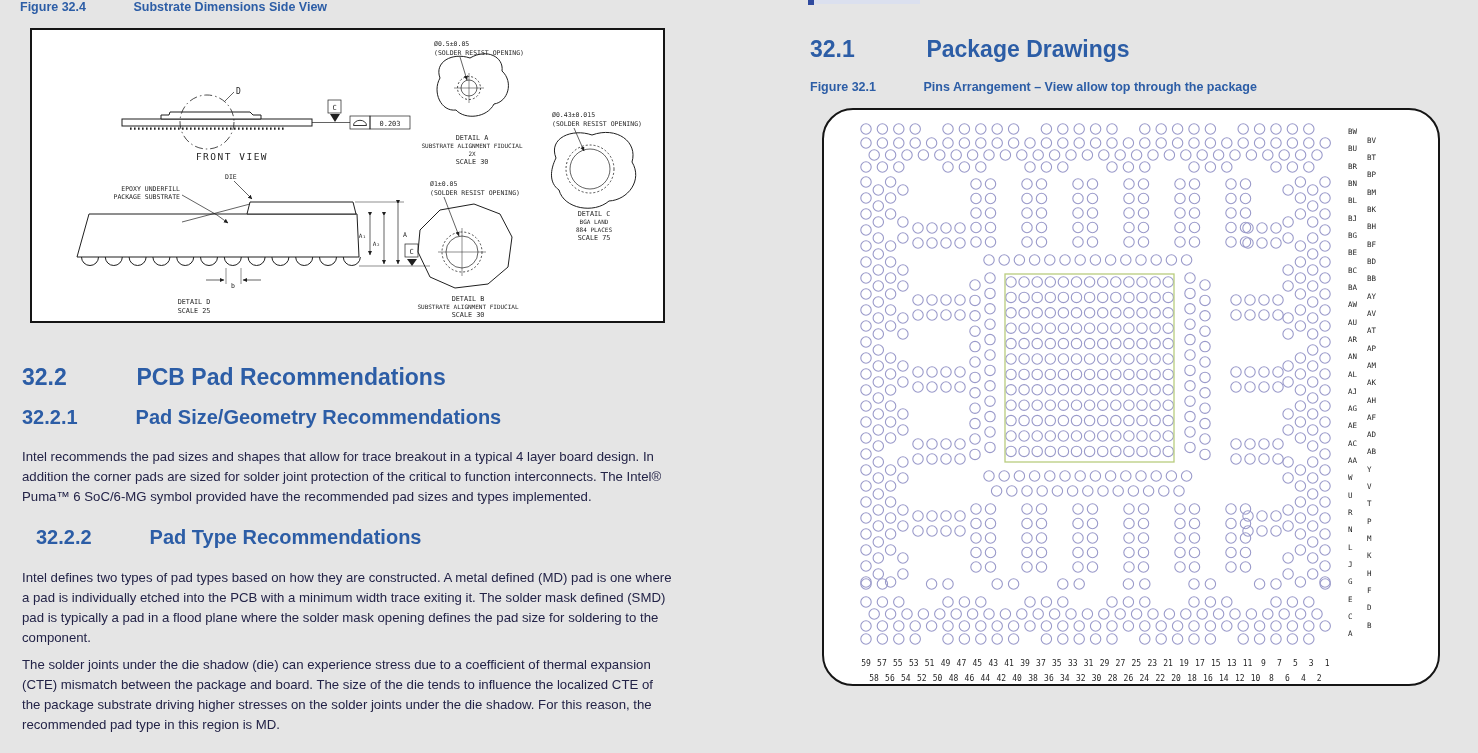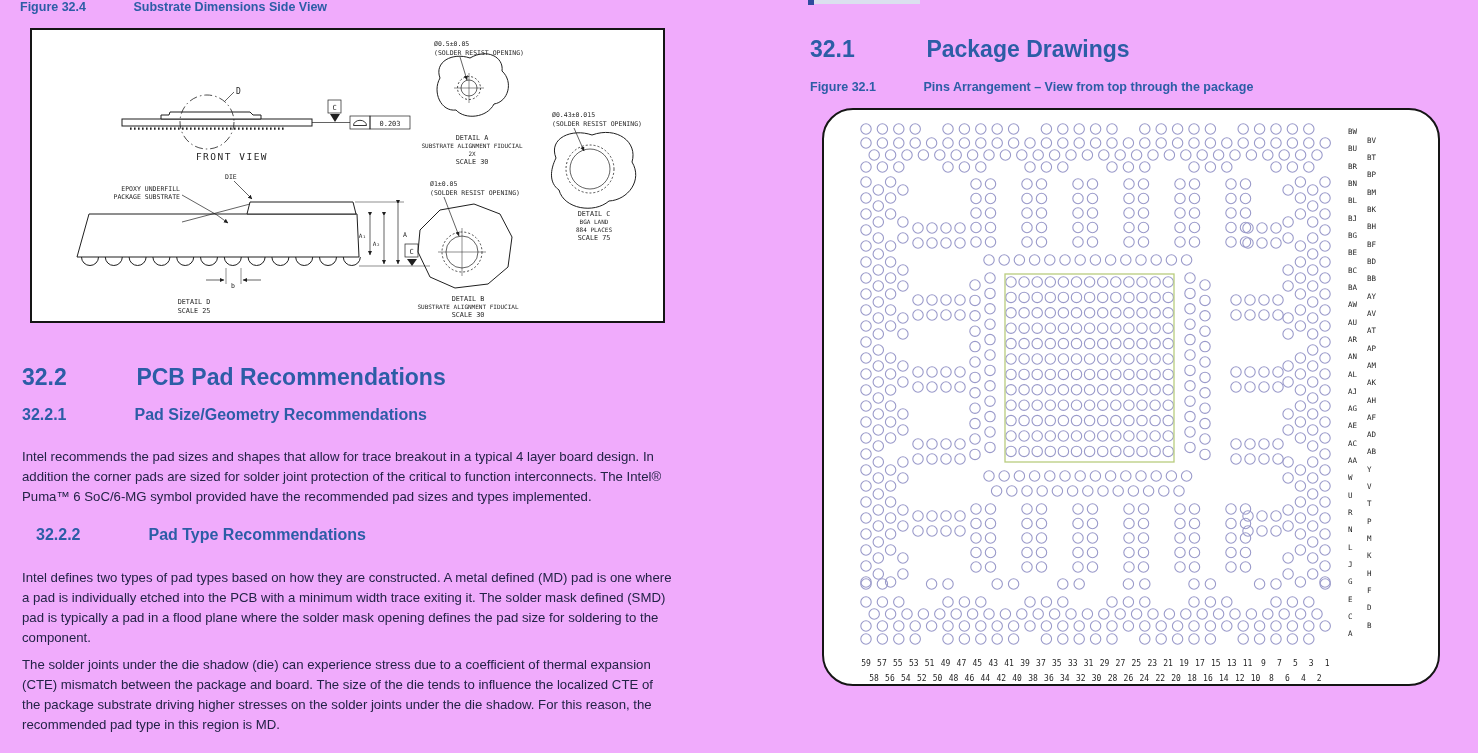--- a/index.html
+++ b/index.html
@@ -1,24 +1,24 @@
 <!DOCTYPE html>
 <html><head>
 <meta charset="utf-8">
 <style>
   :root{ --blue:#2c5da6; --ink:#232347; --draw:#1f1f1f; }
   html,body{margin:0;padding:0;background:#fff;}
-  .canvas{position:relative;width:1478px;height:753px;overflow:hidden;background:#f0abfc;
+  .canvas{position:relative;width:1478px;height:753px;overflow:hidden;background:#e5e5e5;
           font-family:"Liberation Sans",sans-serif;}
   .abs{position:absolute;}
   .figcap{font-weight:bold;font-size:12.5px;color:var(--blue);white-space:nowrap;}
   .figcap .lbl{display:inline-block;width:110px;}
   .h1{font-size:23px;font-weight:bold;color:var(--blue);white-space:nowrap;}
   .h1 .num{display:inline-block;width:108px;}
-  .h2{font-size:16px;font-weight:bold;color:var(--blue);white-space:nowrap;}
+  .h2{font-size:20px;font-weight:bold;color:var(--blue);white-space:nowrap;}
   .h2 .num{display:inline-block;width:108px;}
   .body-text{font-size:13.2px;line-height:20px;color:var(--ink);width:650px;}
   .body-text p{margin:0 0 7px 0;}
   .figbox{border:2px solid #151515;background:#fff;}
   svg text{font-family:"DejaVu Sans Mono","Liberation Mono",monospace;fill:var(--draw);}
   .ln{fill:none;stroke:var(--draw);stroke-width:1;}
   .lnw{fill:#fff;stroke:var(--draw);stroke-width:1;}
   .thin{fill:none;stroke:var(--draw);stroke-width:0.7;}
   .hair{fill:none;stroke:var(--draw);stroke-width:0.5;}
   .dsh{fill:none;stroke:var(--draw);stroke-width:0.8;stroke-dasharray:2,2;}
@@ -180,21 +180,21 @@
     <div class="topbar abs" style="left:70px;top:0;width:112px;height:4px;"></div>
     <div class="topbar-sq abs" style="left:70px;top:0;width:6px;height:5px;"></div>
 
     <div class="h1 abs" style="left:72px;top:36px;">
       <span class="num" style="width:110px;">32.1</span>
       <span>Package Drawings</span>
     </div>
 
     <div class="figcap abs" style="left:72px;top:80px;">
       <span class="lbl">Figure 32.1</span>
-      <span>Pins Arrangement – View from top through the package</span>
+      <span>Pins Arrangement – View allow top through the package</span>
     </div>
 
     <div class="figbox abs" style="left:84px;top:108px;width:614px;height:574px;border-radius:31px;">
       <svg id="pinmap" viewBox="0 0 614 574" width="614" height="574">
         <g id="pins" fill="none" stroke-width="1.1" stroke="#9a9aca">
             <circle cx="42.0" cy="19.0" r="5.2"></circle>
             <circle cx="42.0" cy="529.0" r="5.2"></circle>
             <circle cx="42.0" cy="33.0" r="5.2"></circle>
             <circle cx="42.0" cy="516.0" r="5.2"></circle>
             <circle cx="50.2" cy="45.0" r="5.2"></circle>

